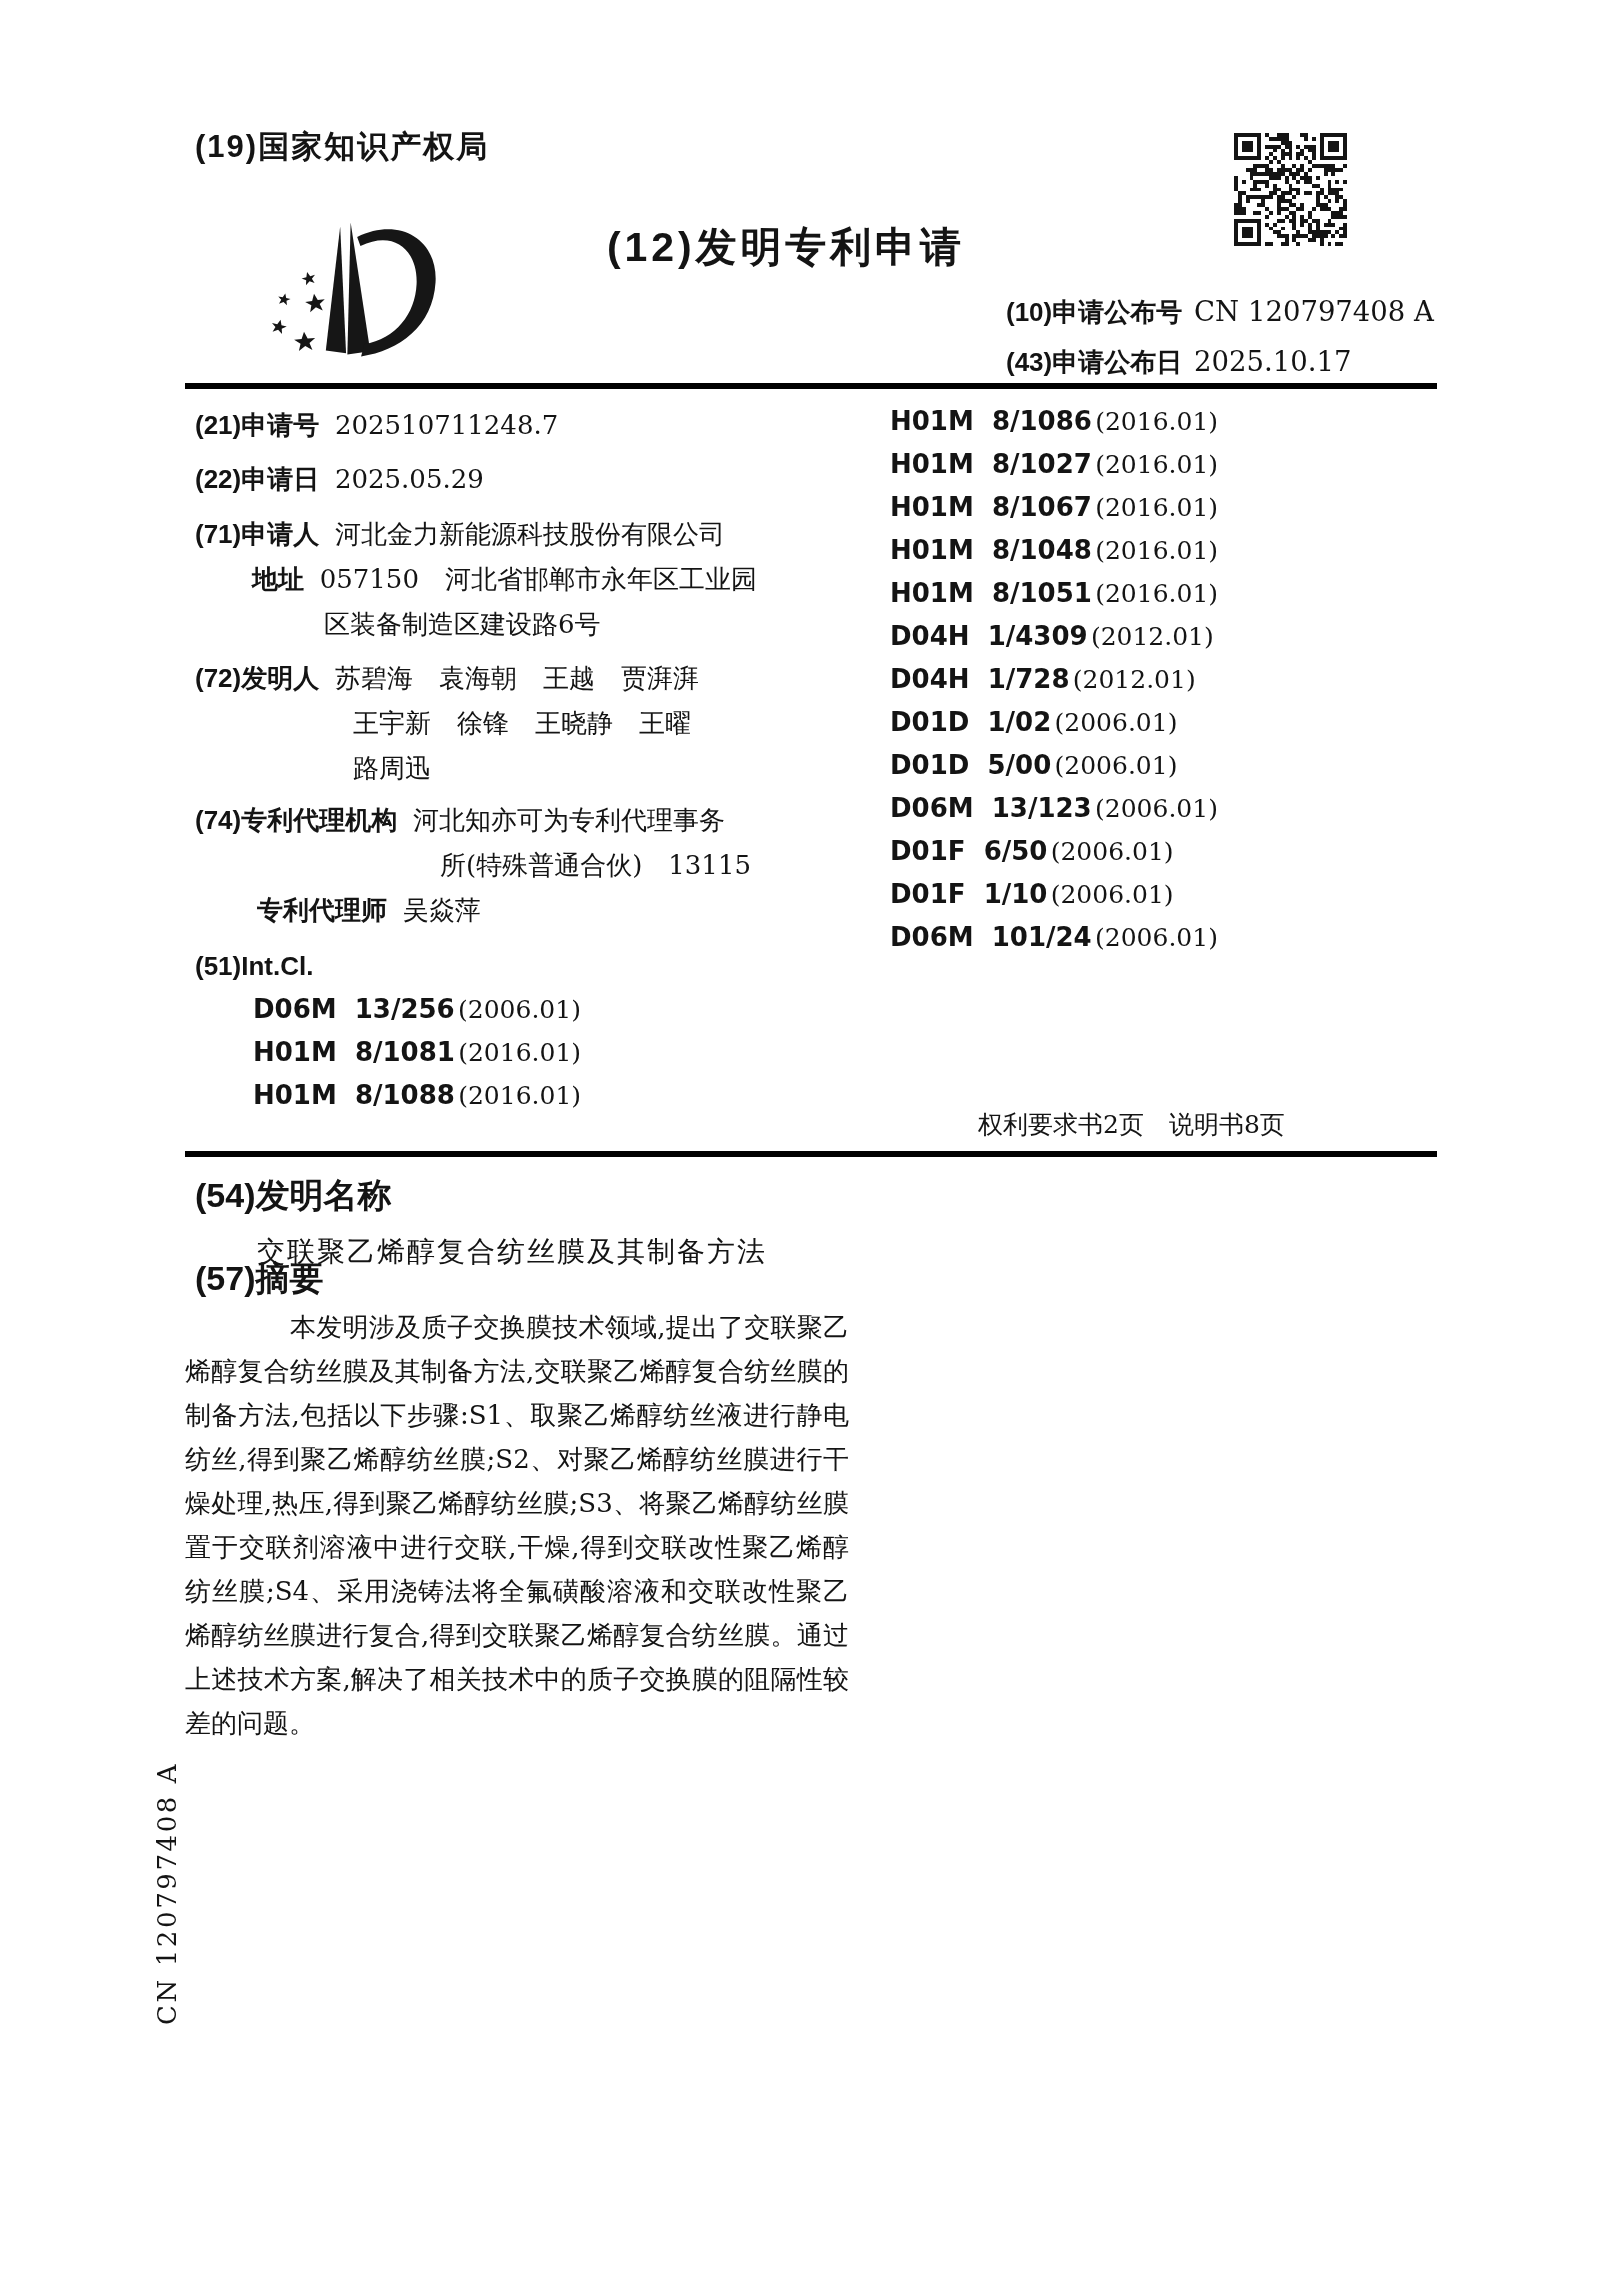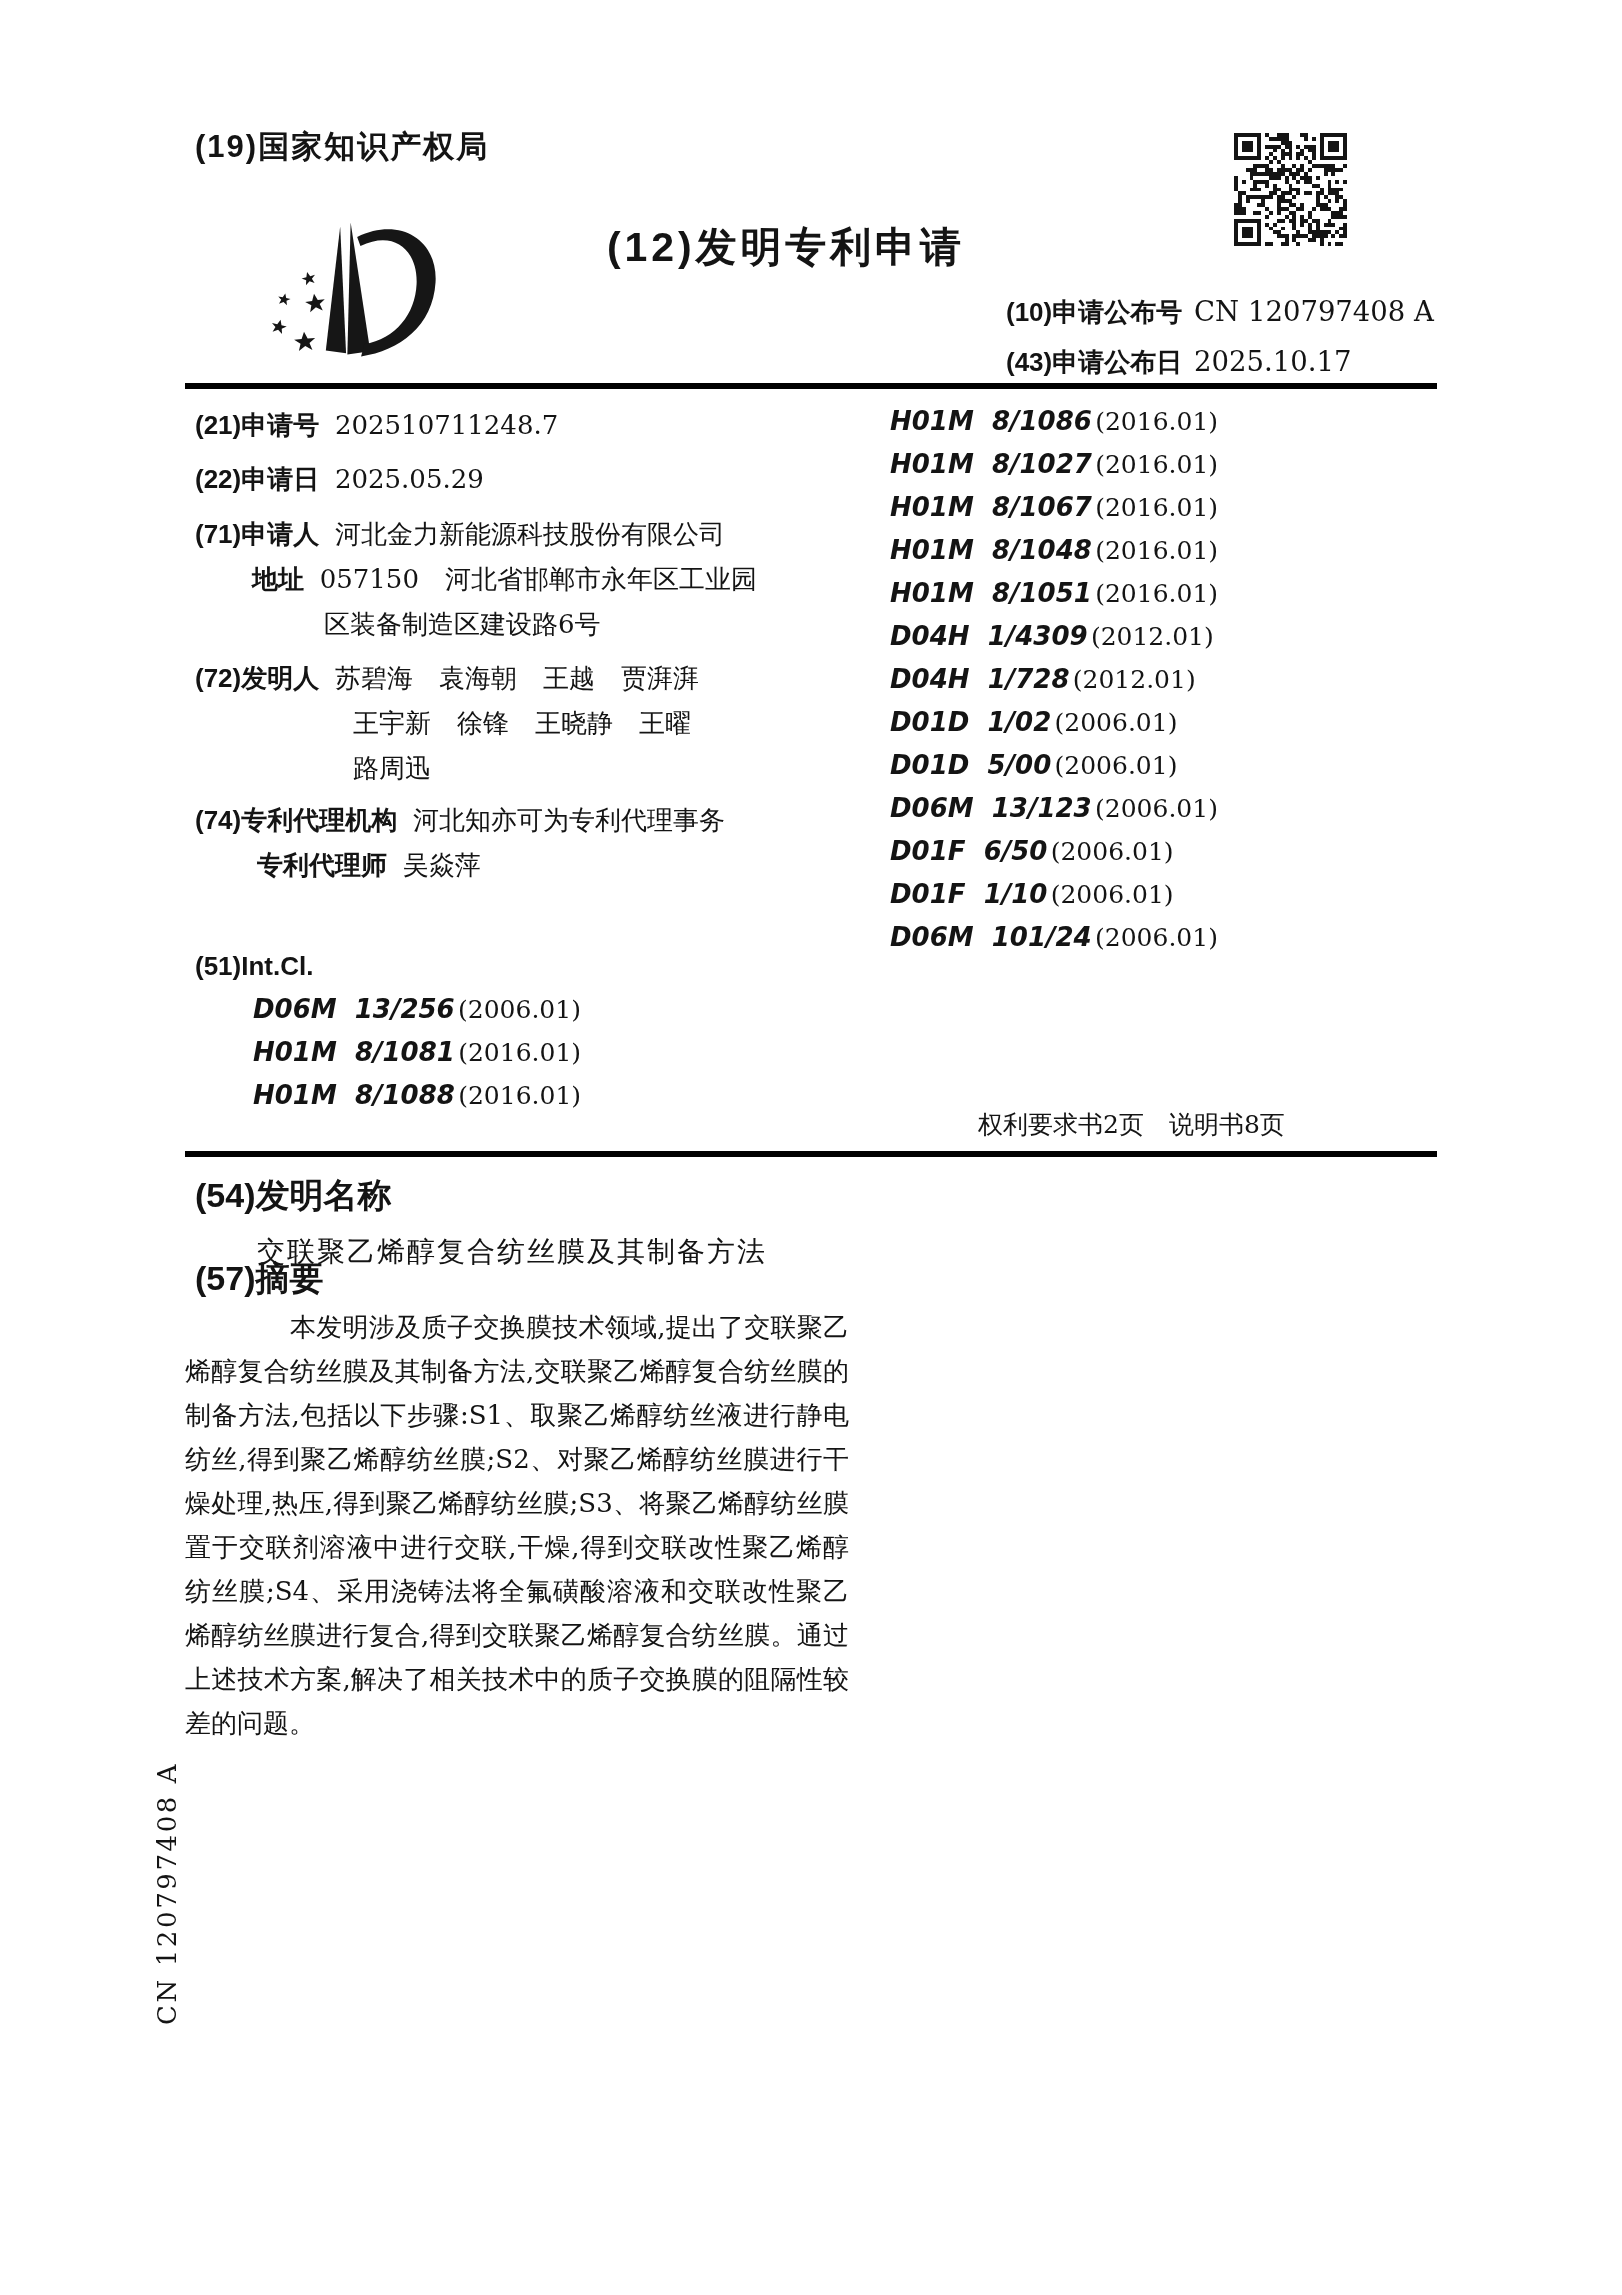--- a/index.html
+++ b/index.html
@@ -33,21 +33,21 @@
   .b72 { top: 656px; }
   .b74 { top: 798px; }
   .b51 { top: 944px; }
   .ind-addr  { padding-left: 57px; }
   .ind-addr2 { padding-left: 129px; }
   .ind-inv   { padding-left: 158px; }
   .ind-agn   { padding-left: 245px; }
   .ind-agt   { padding-left: 62px; }
   .ind-ipc   { padding-left: 58px; }
 
-  .code { font-family: "DejaVu Sans", "Liberation Sans", sans-serif; font-style: italic; font-weight: 700; white-space: pre; }
+  .code { font-family: "DejaVu Sans", "Liberation Sans", sans-serif; font-weight: 700; white-space: pre; }
   .cdate { font-family: "DejaVu Serif", "Liberation Serif", serif; margin-left: 3.3px; font-size: 25px; margin-top: 21px; }
 
   .col-right { left: 890px; top: 400px; font-size: 26px; }
   .col-right .ric { line-height: 42px; }
   .b51 .ric { line-height: 43px; }
 
   .pages-note { left: 978px; top: 1108px; font-size: 25px; font-family: "DejaVu Serif", "Liberation Serif", serif; white-space: pre; }
 
   .sec-label { font-size: 34px; }
   .b54 { left: 195px; top: 1173px; }
@@ -437,20 +437,23 @@
     </div>
     <div class="ind-inv">
       <span class="vl">路周迅</span>
     </div>
   </div>
 
   <div class="abs blk b74">
     <div>
       <span class="lb">(74)专利代理机构</span><span class="vl gap">河北知亦可为专利代理事务</span>
     </div>
+    <div class="ind-agn">
+      <span class="vl">所(特殊普通合伙)　13115</span>
+    </div>
     <div class="ind-agt">
       <span class="lb">专利代理师</span><span class="vl gap">吴焱萍</span>
     </div>
   </div>
 
   <div class="abs blk b51">
     <div class="lb">(51)Int.Cl.</div>
     <div>
 
         <div class="ric ind-ipc">

